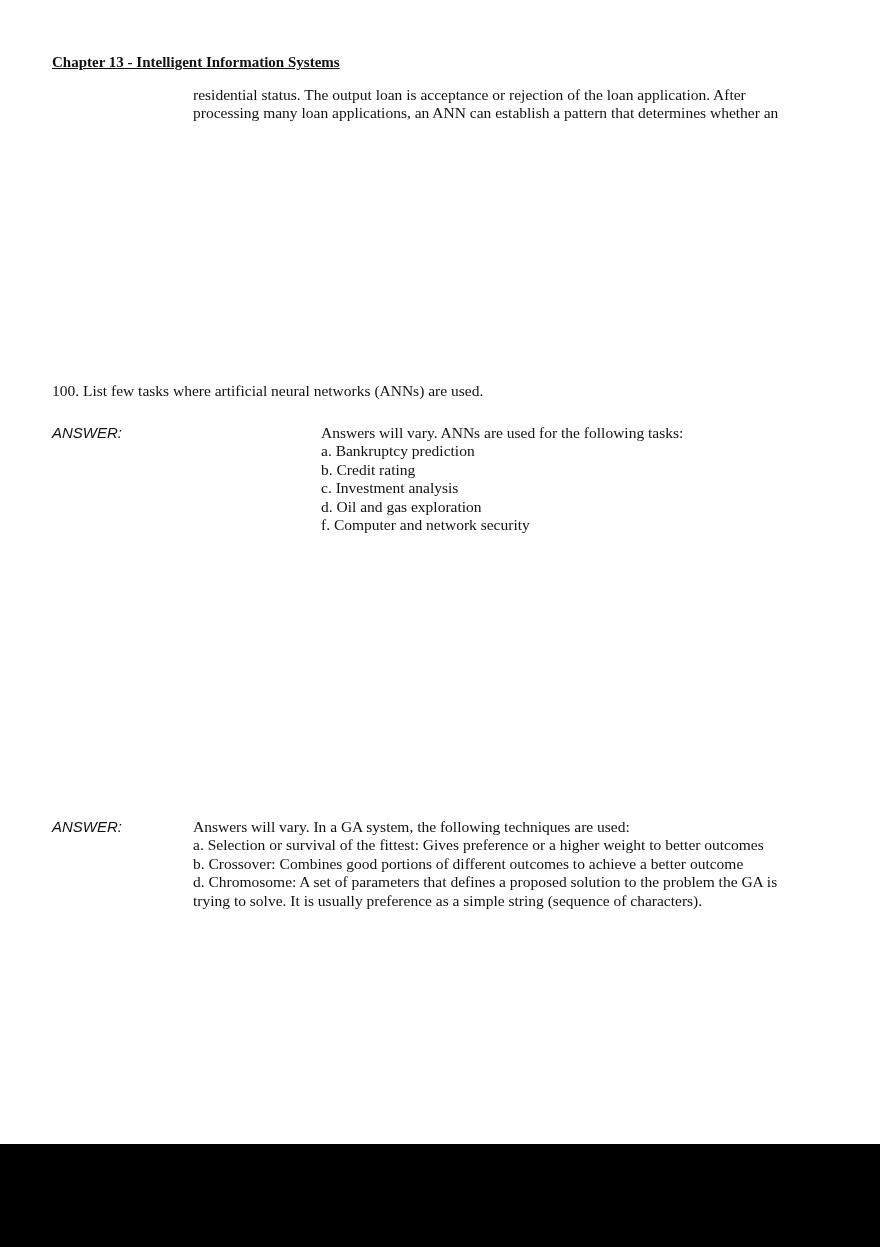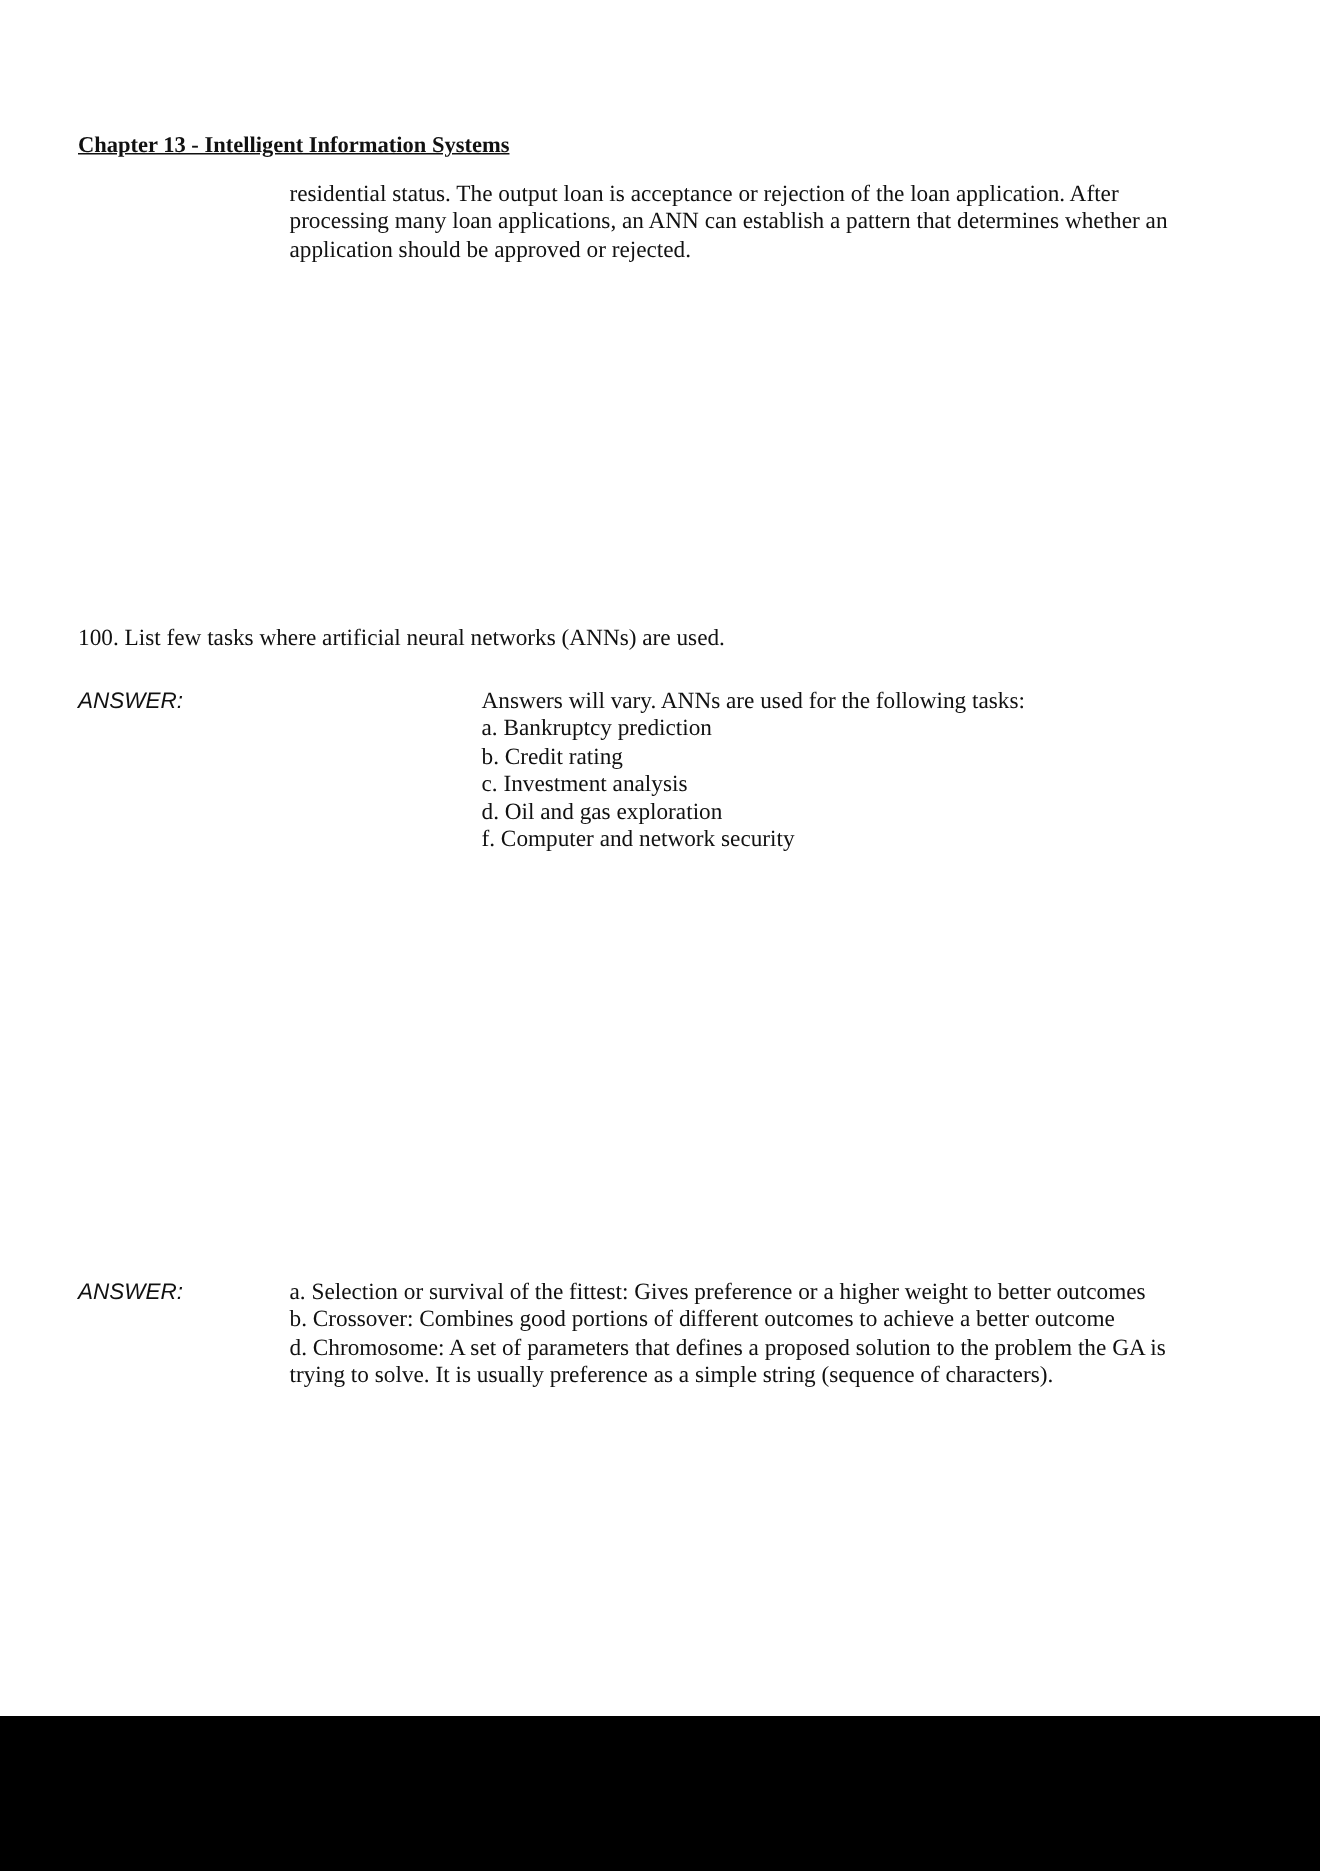--- a/index.html
+++ b/index.html
@@ -15,21 +15,20 @@
       font-family: "Liberation Serif", "DejaVu Serif", serif;
       color: #111111;
     }
     .page {
       position: absolute;
       left: 0;
       top: 0;
       width: 880px;
       height: 1144px;
       background: #ffffff;
-      margin-top: 35px;
     }
     .bottom-bar {
       position: absolute;
       left: 0;
       top: 1144px;
       width: 880px;
       height: 103px;
       background: #000000;
     }
     .header {
@@ -65,36 +64,36 @@
 </head>
 <body>
 
 <div class="page">
 
   <div class="header">Chapter 13 - Intelligent Information Systems</div>
 
   <div class="block text" style="left:193px; top:86px;">
     <span class="line">residential status. The output loan is acceptance or rejection of the loan application. After</span>
     <span class="line">processing many loan applications, an ANN can establish a pattern that determines whether an</span>
-    <span class="line">application should be approved or rejected.</span>
   </div>
 
   <div class="block text" style="left:52px; top:382px;">100. List few tasks where artificial neural networks (ANNs) are used.</div>
   <div class="answer-label" style="left:52px; top:424px;">ANSWER:</div>
   <div class="block text" style="left:321px; top:424px;">
     <span class="line">Answers will vary. ANNs are used for the following tasks:</span>
     <span class="line">a. Bankruptcy prediction</span>
     <span class="line">b. Credit rating</span>
     <span class="line">c. Investment analysis</span>
     <span class="line">d. Oil and gas exploration</span>
     <span class="line">f. Computer and network security</span>
   </div>
 
   <div class="answer-label" style="left:52px; top:818px;">ANSWER:</div>
   <div class="block text" style="left:193px; top:818px;">
+    <span class="line">Answers will vary. In a GA system, the following techniques are used:</span>
     <span class="line">a. Selection or survival of the fittest: Gives preference or a higher weight to better outcomes</span>
     <span class="line">b. Crossover: Combines good portions of different outcomes to achieve a better outcome</span>
     <span class="line">d. Chromosome: A set of parameters that defines a proposed solution to the problem the GA is</span>
     <span class="line">trying to solve. It is usually preference as a simple string (sequence of characters).</span>
   </div>
 
 </div>
 
 <div class="bottom-bar"></div>
 

